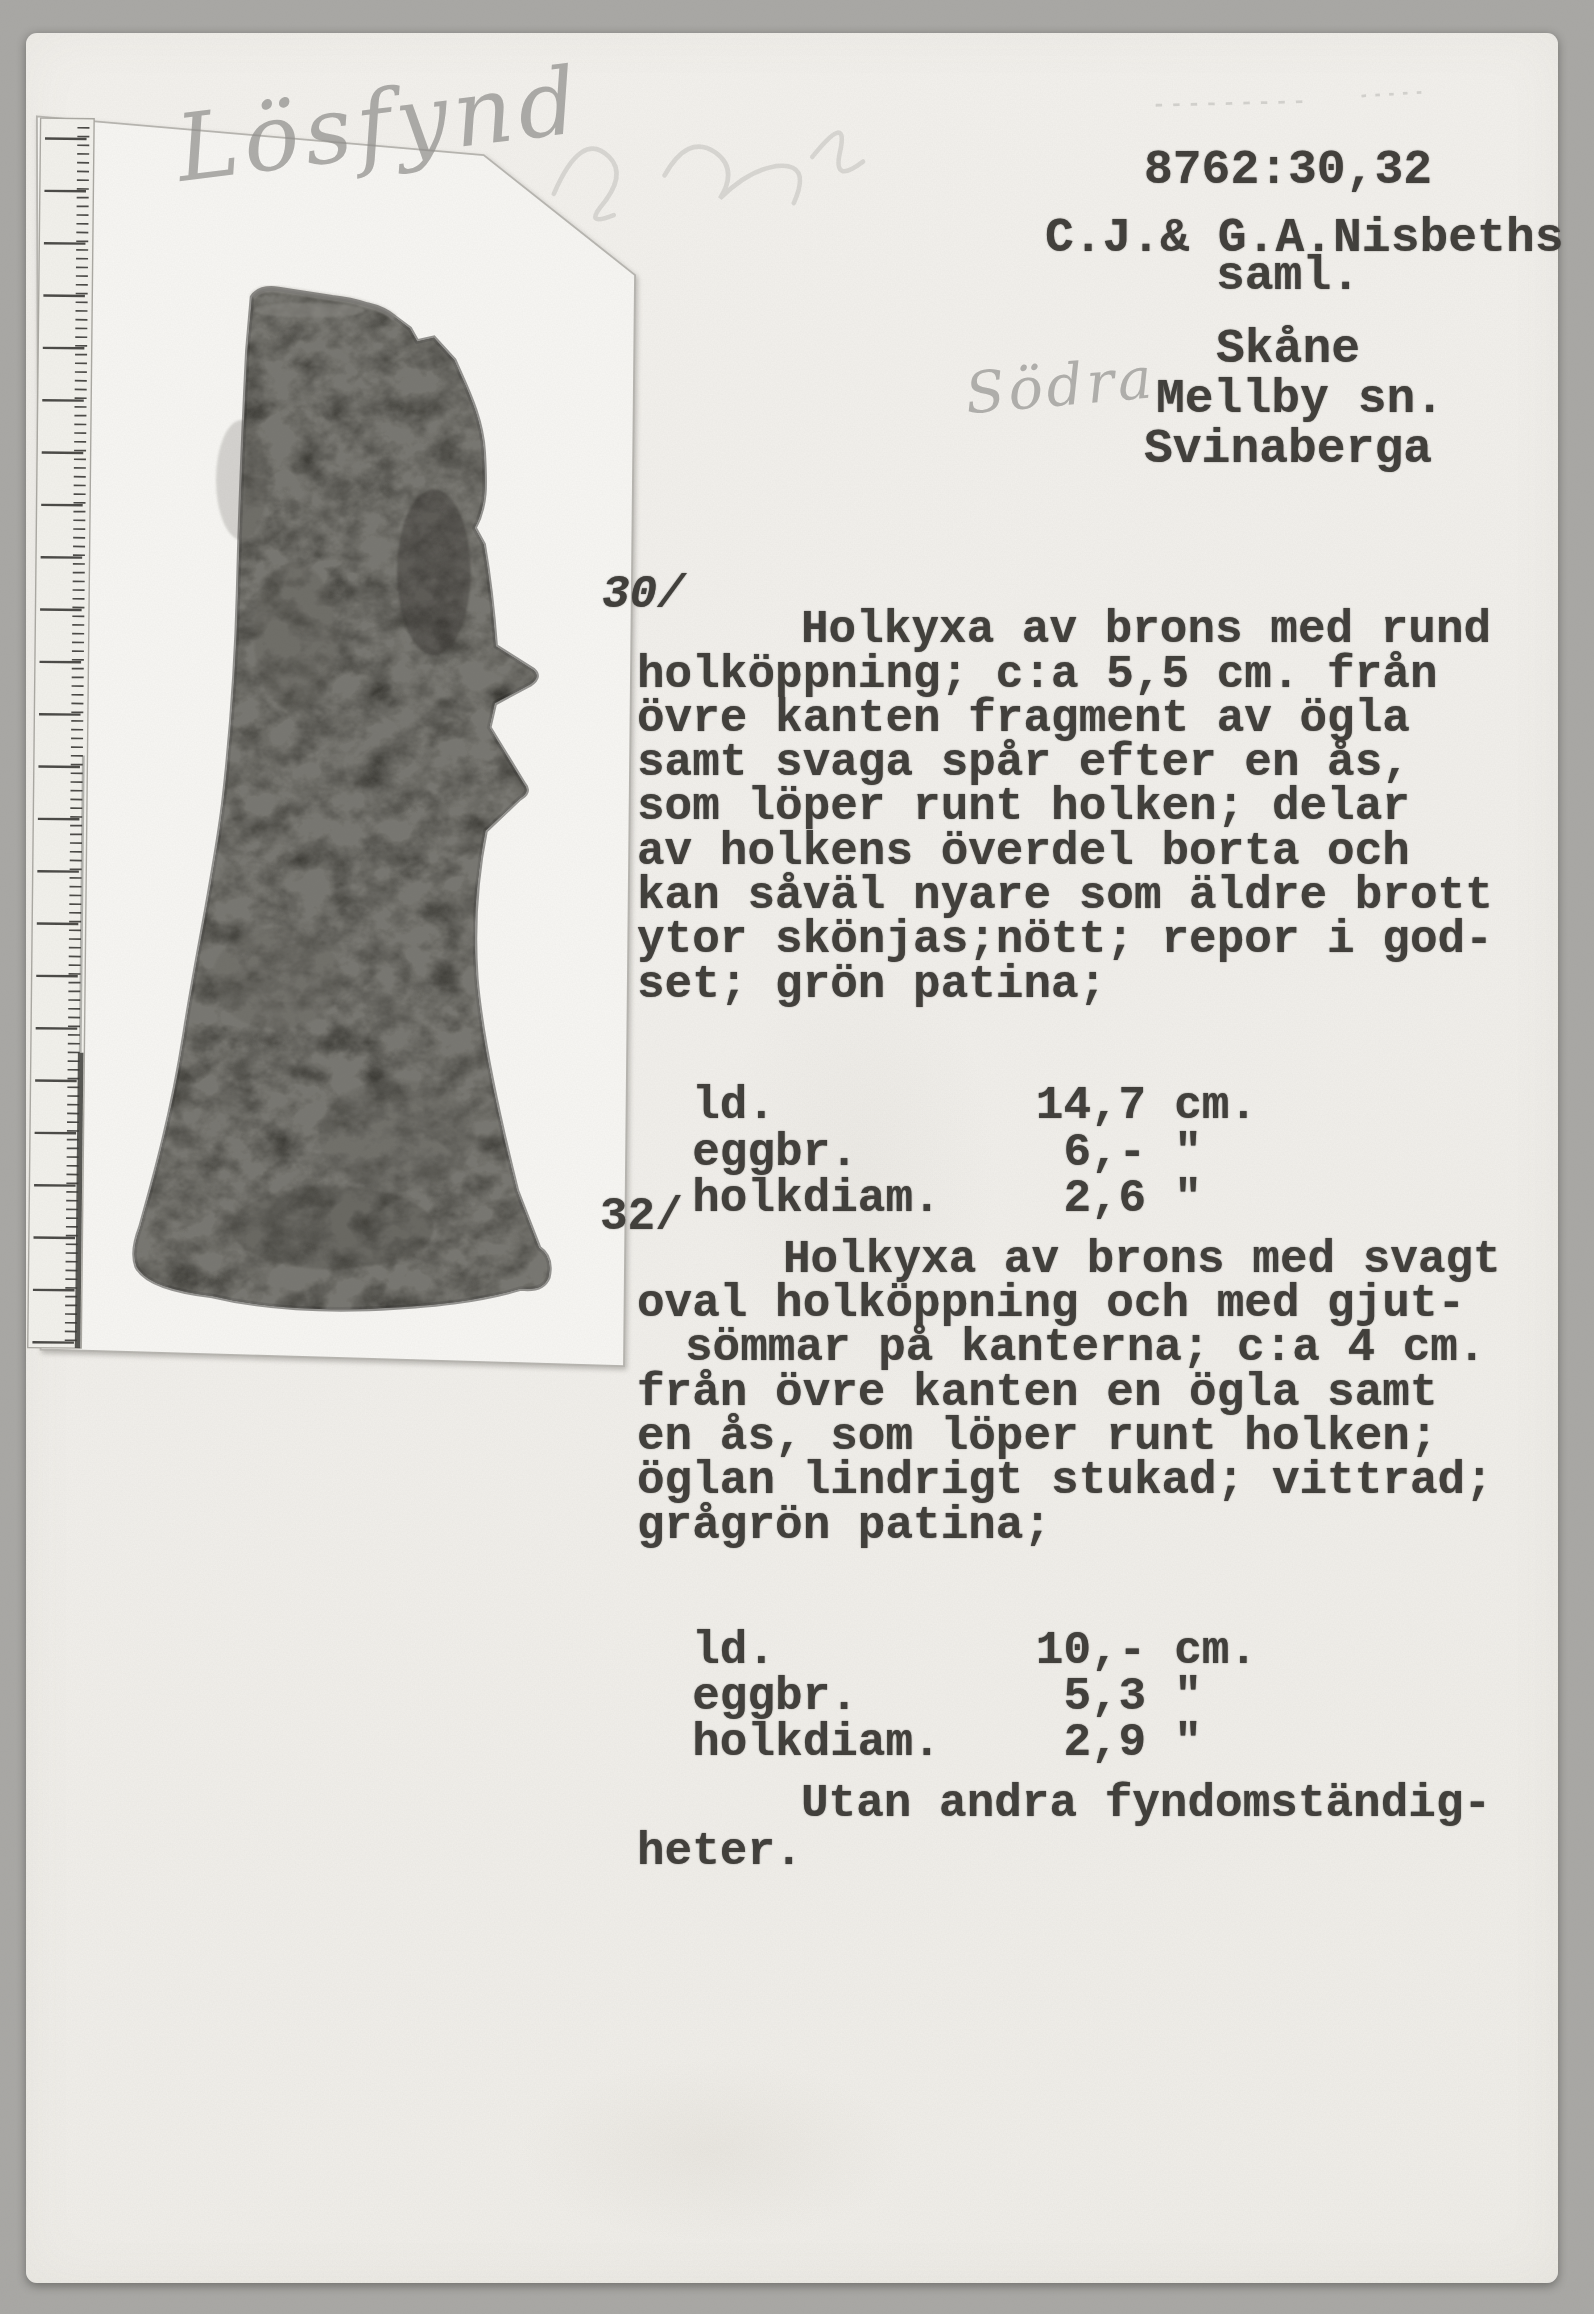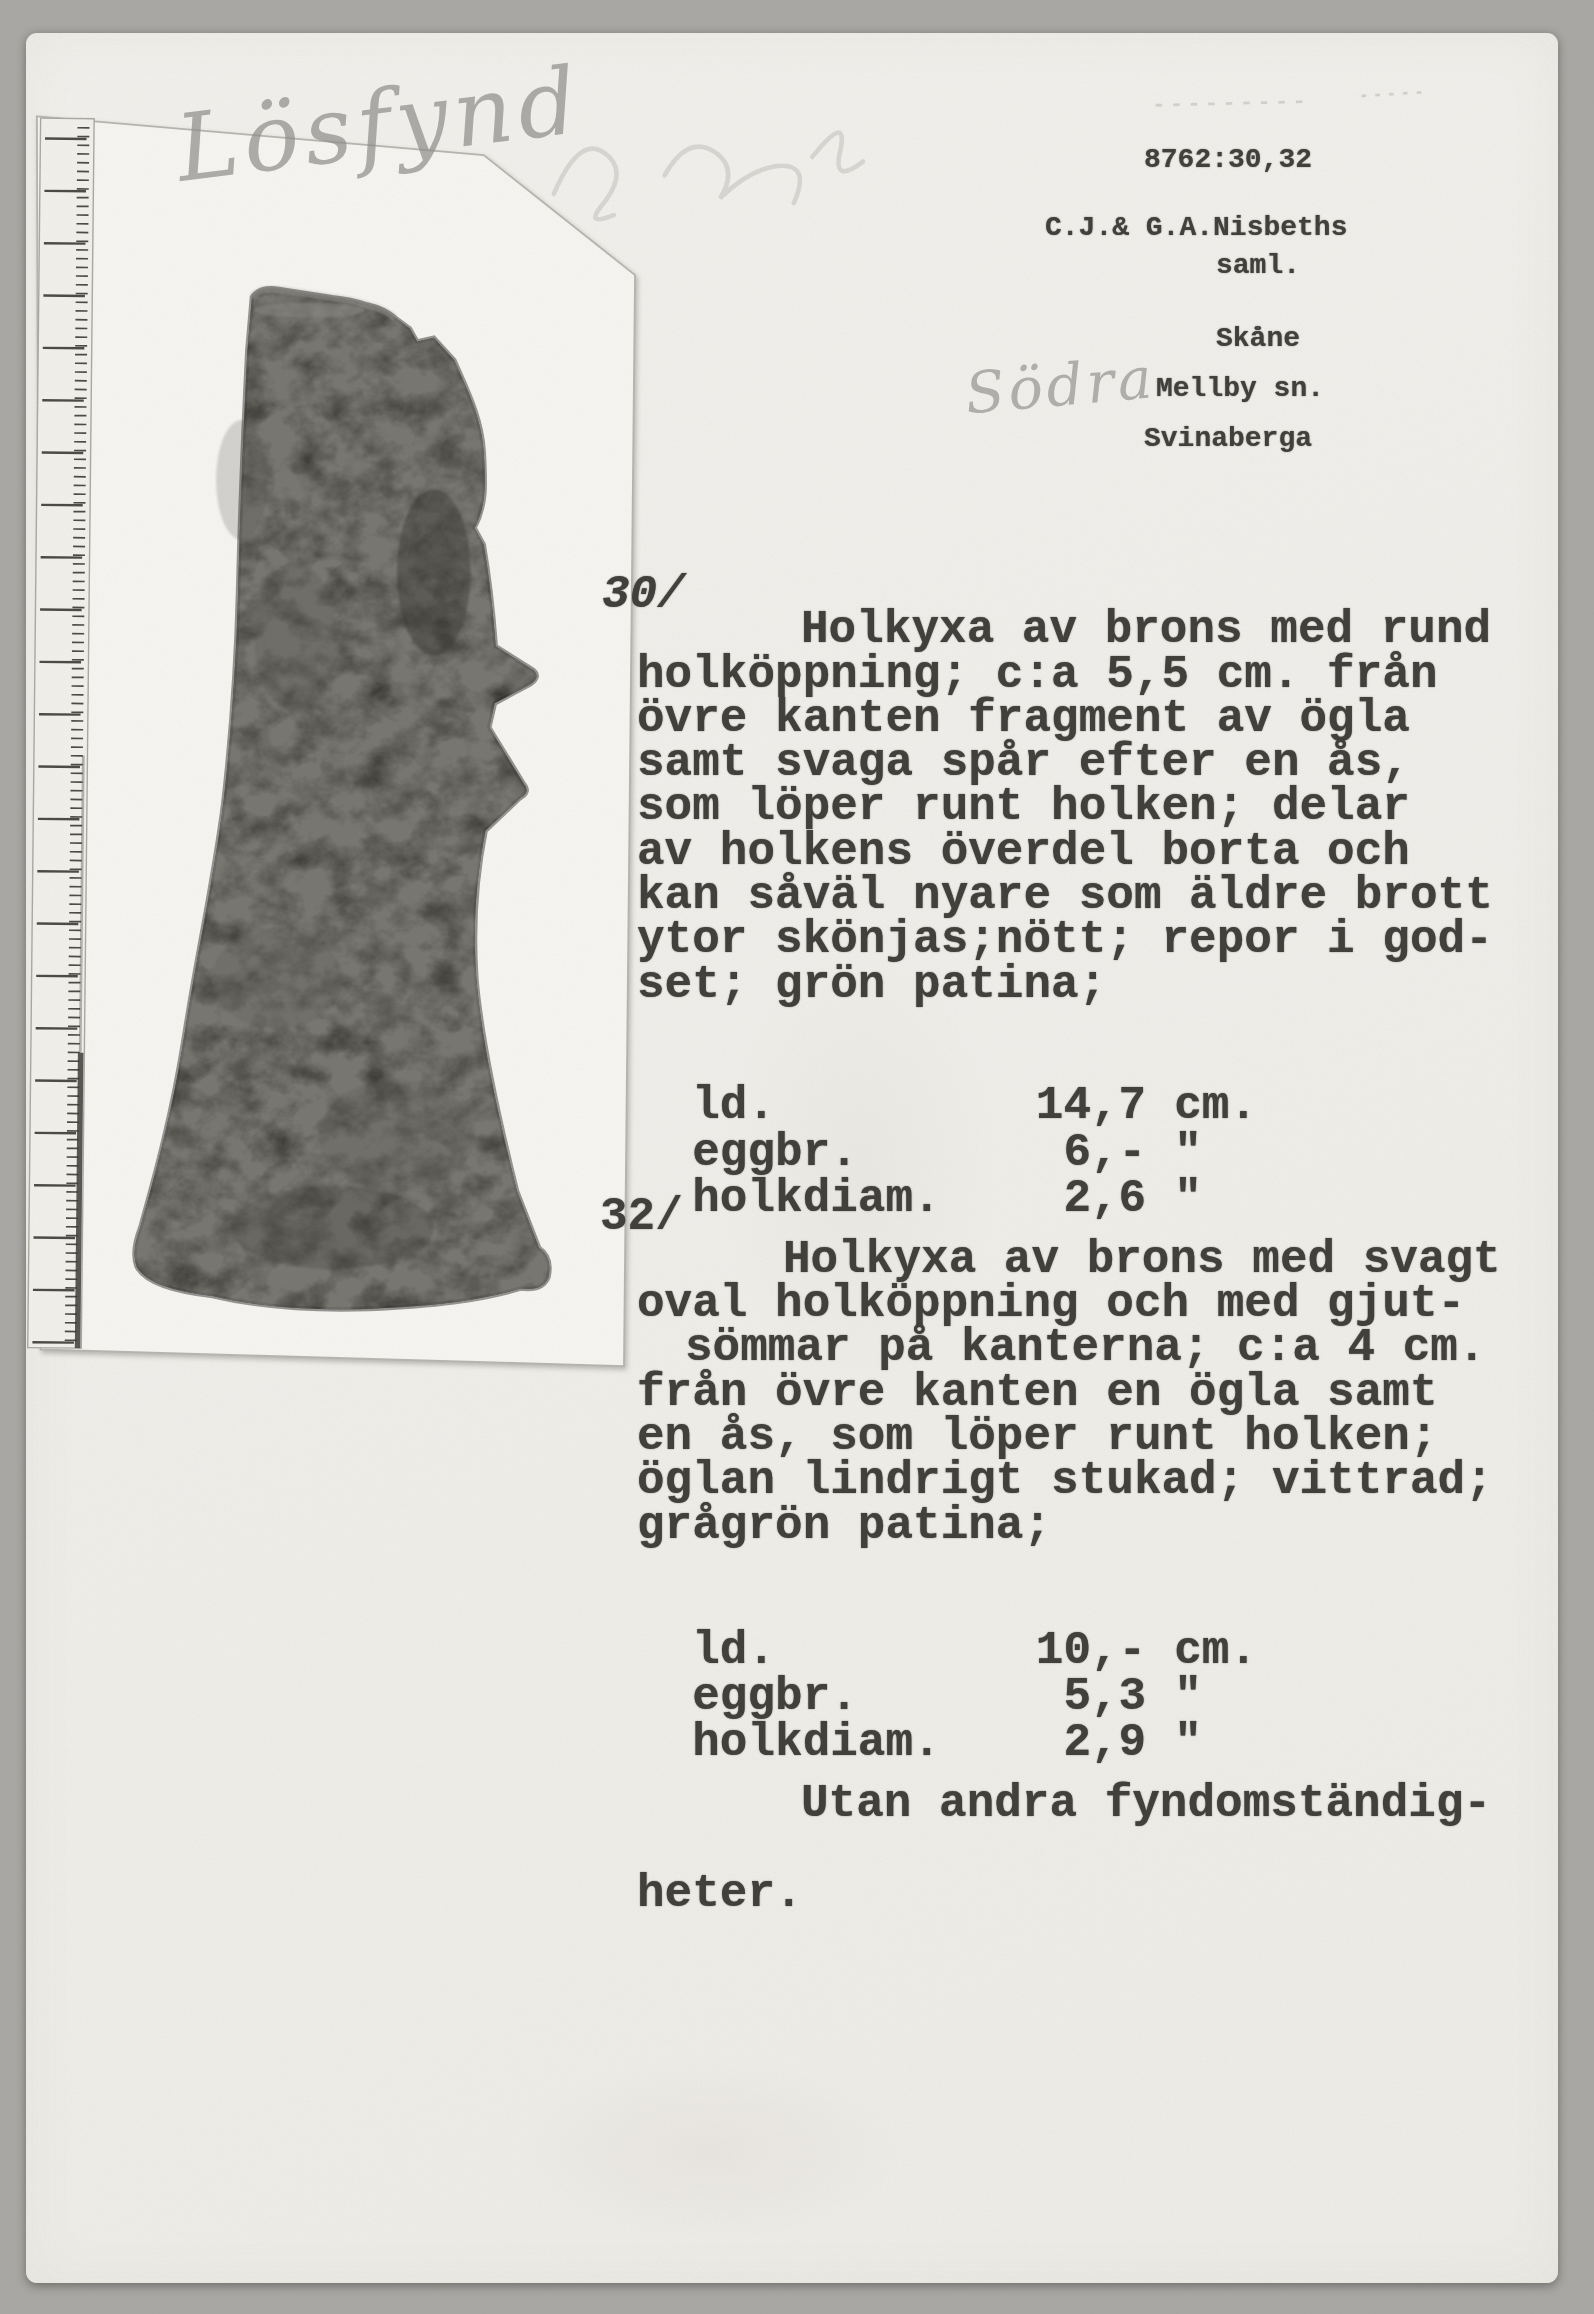--- a/index.html
+++ b/index.html
@@ -23,21 +23,21 @@
     background:radial-gradient(closest-side,rgba(150,140,120,.08),rgba(150,140,120,0));}
   .stain.b{left:720px;top:941px;width:277px;height:461px;
     background:radial-gradient(closest-side,rgba(140,135,120,.05),rgba(140,135,120,0));}
   
   .tw{
     position:absolute;z-index:10;white-space:pre;
     font-family:"Liberation Mono", monospace;font-weight:bold;
     font-size:46px;line-height:1;color:#403e3a;
     text-shadow:0 0 1.4px rgba(55,52,48,.75);
   }
-  .tw-sm{font-size:28px;}
+  .tw-sm{font-size:48px;}
   .mrow .lab{display:inline-block;width:343px;}
   .mrow .val{display:inline-block;width:111px;text-align:right;}
   .mrow .unit{display:inline-block;margin-left:28px;}
   svg text.hand{
     font-family:"DejaVu Serif", serif;font-style:italic;
     fill:#8e8d8a;
   }
 </style>
 </head>
 <body>
@@ -334,18 +334,18 @@
   <span class="lab">ld.</span><span class="val">10,-</span><span class="unit">cm.</span>
 </div>
 <div class="tw mrow" style="left:637px;top:1628px;">
   <span class="lab">eggbr.</span><span class="val">5,3</span><span class="unit">"</span>
 </div>
 <div class="tw mrow" style="left:637px;top:1674px;">
   <span class="lab">holkdiam.</span><span class="val">2,9</span><span class="unit">"</span>
 </div>
 
 <div class="tw" style="left:801px;top:1781px;">Utan andra fyndomständig-</div>
-<div class="tw" style="left:637px;top:1829px;margin-top:42px;">heter.</div>
+<div class="tw" style="left:637px;top:1829px;">heter.</div>
 
 <svg class="grain" width="1595" height="2315" viewBox="0 0 1728 2508">
   <rect width="1728" height="2508" filter="url(#papergrain)"></rect>
 </svg>
 
 
 </body></html>

